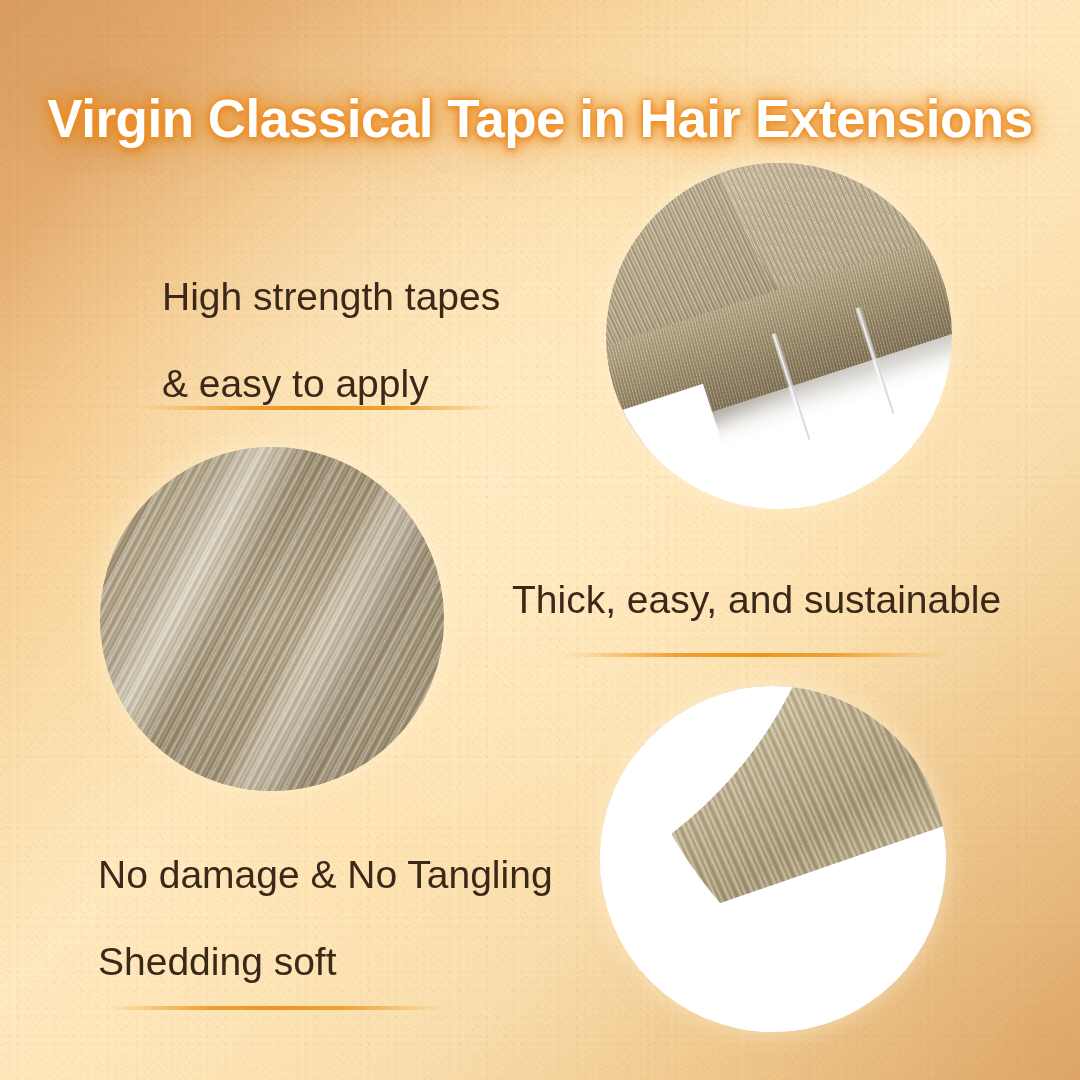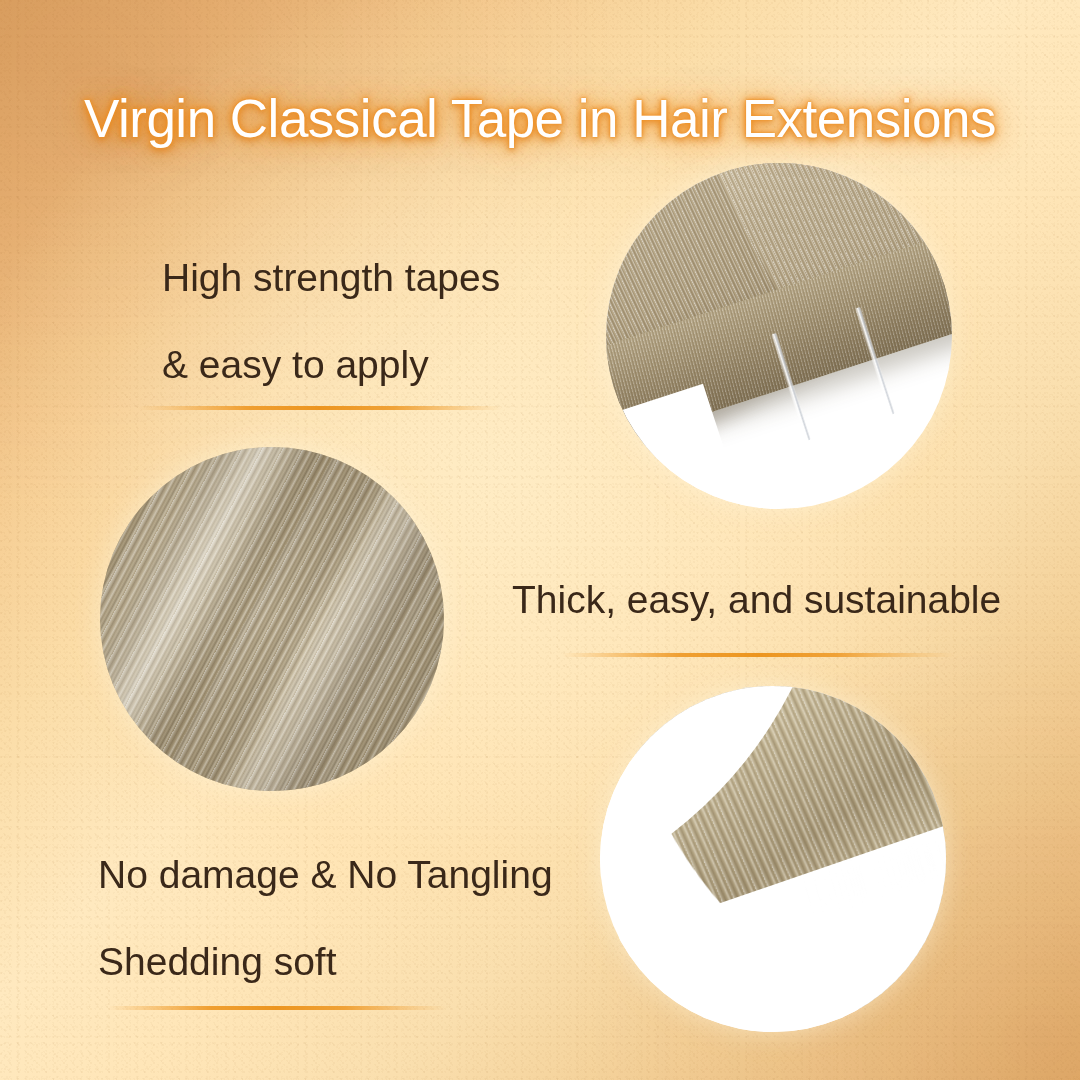--- a/index.html
+++ b/index.html
@@ -56,21 +56,21 @@
   }
 
   
   .title {
     position: absolute;
     left: 0;
     right: 0;
     top: 88px;
     text-align: center;
     font-size: 53px;
-    font-weight: normal;
+    font-weight: bold;
     letter-spacing: -0.5px;
     color: #ffffff;
     white-space: nowrap;
     text-shadow:
       0 0 2px #f09228,
       0 0 5px #ef9125,
       0 0 11px rgba(240,140,30,.95),
       0 0 22px rgba(240,140,30,.75),
       0 0 38px rgba(236,130,20,.5),
       0 3px 6px rgba(190,100,15,.45);
@@ -84,21 +84,21 @@
     color: #3a2819;
   }
   .feature .line {
     font-size: 39px;
     line-height: 1.0;
     color: #3a2819;
     white-space: nowrap;
   }
   .feature .line + .line { margin-top: 48px; }
 
-  .f1 { left: 162px; top: 258px; }
+  .f1 { left: 162px; top: 277px; }
   .f2 { left: 512px; top: 580px; }
   .f3 { left: 98px;  top: 855px; }
 
   
   .divider {
     position: absolute;
     height: 4px;
     z-index: 5;
     border-radius: 3px;
     background: linear-gradient(to right,

